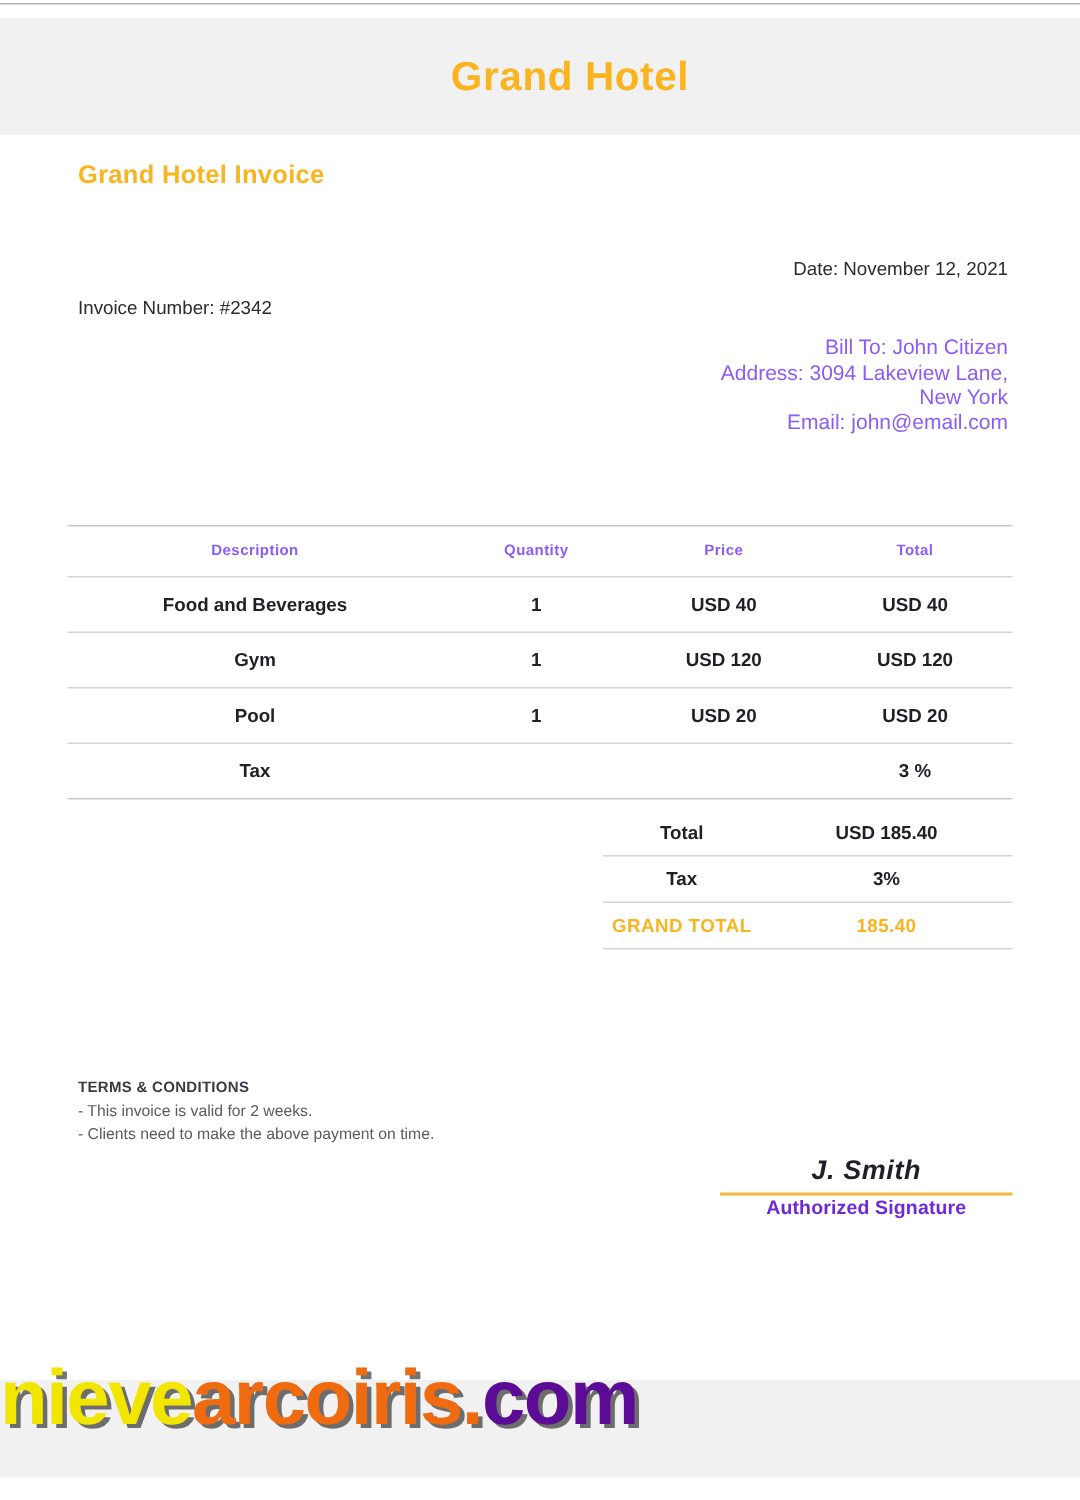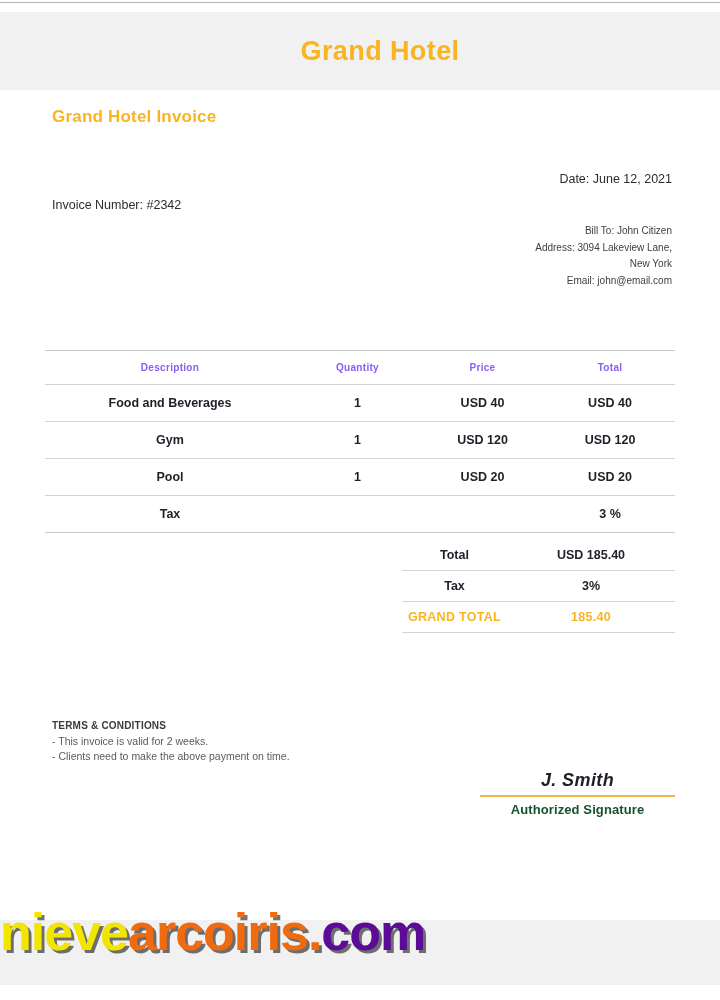--- a/index.html
+++ b/index.html
@@ -74,22 +74,22 @@
   .meta-invoice-number {
     position: absolute;
     top: 108px; left: 52px;
     font-size: 12.5px;
     color: #2b2b33;
     white-space: nowrap;
   }
   .meta-billto {
     position: absolute;
     top: 133px; right: 48px;
-    font-size: 10px;
-    color: #404040;
+    font-size: 14px;
+    color: #8b5cf6;
     text-align: right;
     line-height: 16.5px;
   }
   .meta-billto div { white-space: nowrap; }
 
   
   .table {
     position: absolute;
     top: 260px; left: 45px;
     width: 630px;
@@ -183,22 +183,22 @@
     padding-bottom: 4px;
   }
   .sig-rule {
     height: 1.5px;
     background: #f0b73e;
     width: 100%;
   }
   .sig-label {
     font-size: 13px;
     font-weight: bold;
-    color: #14532d;
-    padding-top: 5px;
+    color: #6d28d9;
+    padding-top: 0;
     letter-spacing: 0.1px;
   }
 
   
   .watermark-band {
     position: absolute;
     top: 920px; left: 0;
     width: 720px; height: 65px;
     background: #f1f1f1;
   }
@@ -224,21 +224,21 @@
   <div class="top-rule"></div>
 
   <div class="header-band">
     <div class="header-title">Grand Hotel</div>
   </div>
 
   <div class="doc">
 
     <div class="subtitle">Grand Hotel Invoice</div>
 
-    <div class="meta-date">Date: June 12, 2021</div>
+    <div class="meta-date">Date: November 12, 2021</div>
 
     <div class="meta-invoice-number">Invoice Number: #2342</div>
 
     <div class="meta-billto">
       <div>Bill To: John Citizen</div>
       <div>Address: 3094 Lakeview Lane,</div>
       <div>New York</div>
       <div>Email: john@email.com</div>
     </div>
 

